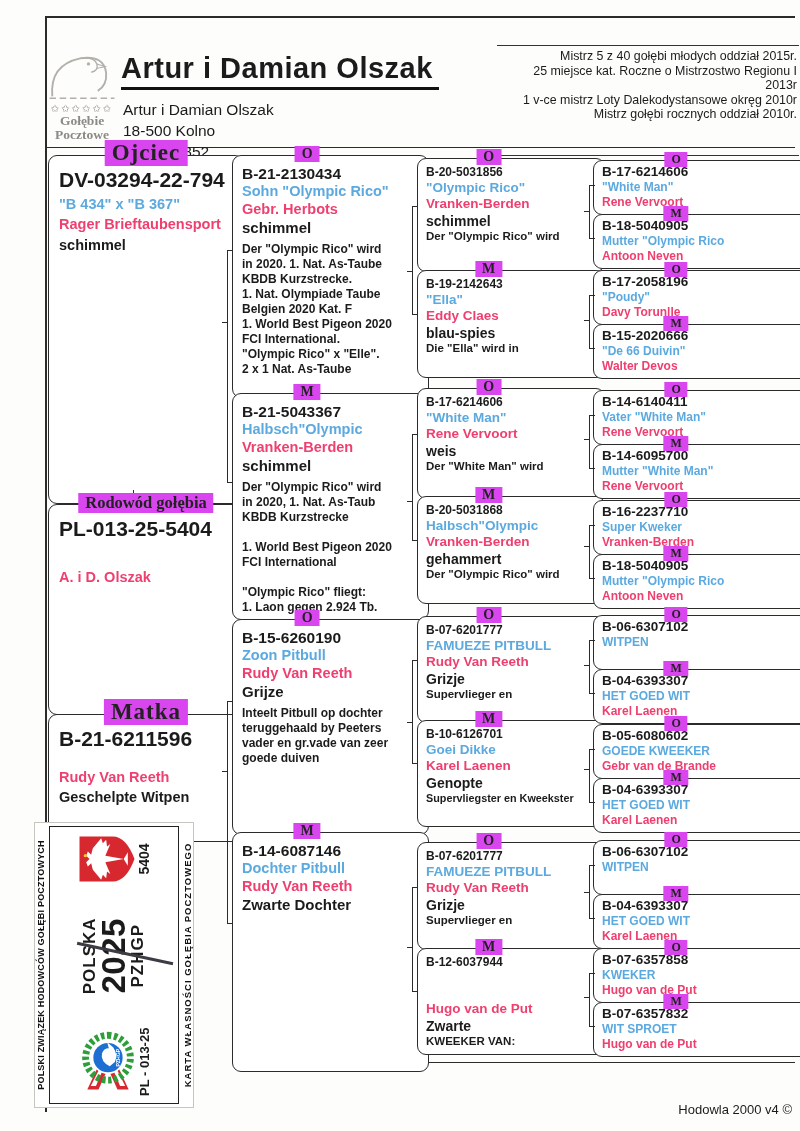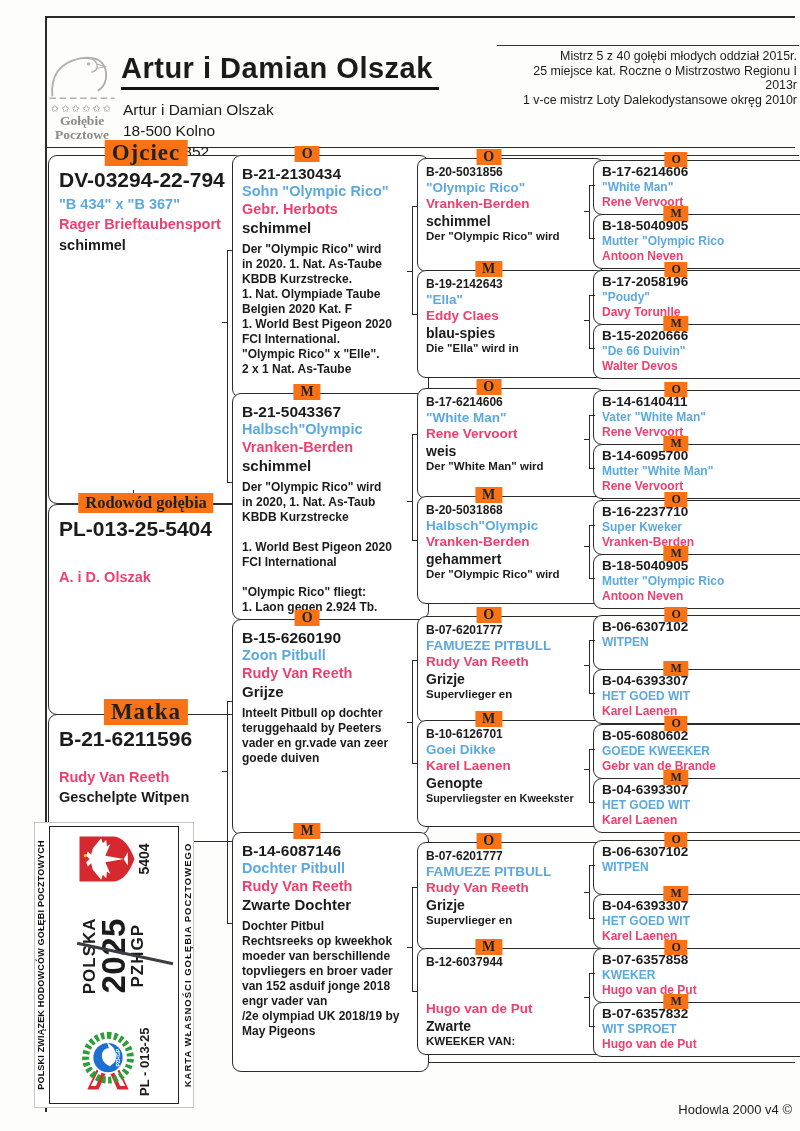--- a/index.html
+++ b/index.html
@@ -14,21 +14,21 @@
   .logo{position:absolute;left:44px;top:50px;width:76px;text-align:center;color:#8d8a86;}
   .logo .stars{font-size:10px;letter-spacing:2px;margin-top:-3px;}
   .logo .lname{font-family:"Liberation Serif",serif;font-weight:bold;font-size:13.5px;line-height:1.05;}
   .title{position:absolute;left:121px;top:52px;font-size:29px;font-weight:bold;letter-spacing:.5px;
          border-bottom:3px solid #111;padding:0 6px 2px 0;}
   .ownerblock{position:absolute;left:123px;top:100px;font-size:15.5px;line-height:1.35;}
   .achv{position:absolute;left:497px;top:45px;width:298px;height:103px;border-top:1.6px solid #333;
         border-bottom:1.6px solid #333;padding:3px 2px;font-size:12.4px;line-height:1.17;text-align:right;}
   
   .pbox{position:absolute;background:#fff;border:1.7px solid #2b2b2b;border-radius:9px;font-weight:bold;}
-  .leg{position:absolute;top:-0.72em;left:38%;transform:translateX(-50%);background:#f97316;padding:0 7px;
+  .leg{position:absolute;top:-0.72em;left:38%;transform:translateX(-50%);background:#d946ef;padding:0 7px;
        font-family:"Liberation Serif",serif;font-size:14px;font-weight:bold;color:#222;}
   .leg.big{font-size:23px;letter-spacing:1px;top:-0.68em;left:50%;}
   .leg.mid{font-size:16.5px;top:-0.70em;left:50%;white-space:nowrap;}
   .blue{color:#5BA9DF;}
   .pink{color:#EE3F6F;}
   .desc{white-space:pre-line;}
   .bname,.breeder{min-height:1.2em;}
   .c1{left:48px;width:174px;padding:12px 10px 0 10px;}
   .c1 .ring{font-size:21px;margin-bottom:4px;}
   .c1 .bname,.c1 .breeder{font-size:14.5px;margin-bottom:3px;}
@@ -100,20 +100,21 @@
   <div class="ownerblock">
     <div>Artur i Damian Olszak</div>
     <div>18-500 Kolno</div>
     <div>698 321 852</div>
   </div>
   <div class="achv">
     <div>Mistrz 5 z 40 gołębi młodych oddział 2015r.</div>
     <div>25 miejsce kat. Roczne o Mistrzostwo Regionu I</div>
     <div>2013r</div>
     <div>1 v-ce mistrz Loty Dalekodystansowe okręg 2010r</div>
+    <div>Mistrz gołębi rocznych oddział 2010r.</div>
   </div>
 
   <div class="pbox c1" style="top:155px;height:335px;">
     <span class="leg big">Ojciec</span>
     <div class="ring">DV-03294-22-794</div>
     <div class="bname blue">"B 434" x "B 367"</div>
     <div class="breeder pink">Rager Brieftaubensport</div>
     <div class="pcolor">schimmel</div>
   </div>
   <div class="vtick" style="left:133px;top:490px;height:14px;"></div>
@@ -172,28 +173,20 @@
 teruggehaald by Peeters
 vader en gr.vade van zeer
 goede duiven</div>
   </div>
   <div class="pbox c2" style="top:832px;height:230px;">
     <span class="leg">M</span>
     <div class="ring">B-14-6087146</div>
     <div class="bname blue">Dochter Pitbull</div>
     <div class="breeder pink">Rudy Van Reeth</div>
     <div class="pcolor">Zwarte Dochter</div>
-    <div class="desc">Dochter Pitbul
-Rechtsreeks op kweekhok
-moeder van berschillende
-topvliegers en broer vader
-van 152 asduif jonge 2018
-engr vader van
-/2e olympiad UK 2018/19 by
-May Pigeons</div>
   </div>
 
   <div class="pbox c3" style="top:158px;height:106px;">
     <span class="leg">O</span>
     <div class="ring">B-20-5031856</div>
     <div class="bname blue">"Olympic Rico"</div>
     <div class="breeder pink">Vranken-Berden</div>
     <div class="pcolor">schimmel</div>
     <div class="desc">Der "Olympic Rico" wird</div>
   </div>

